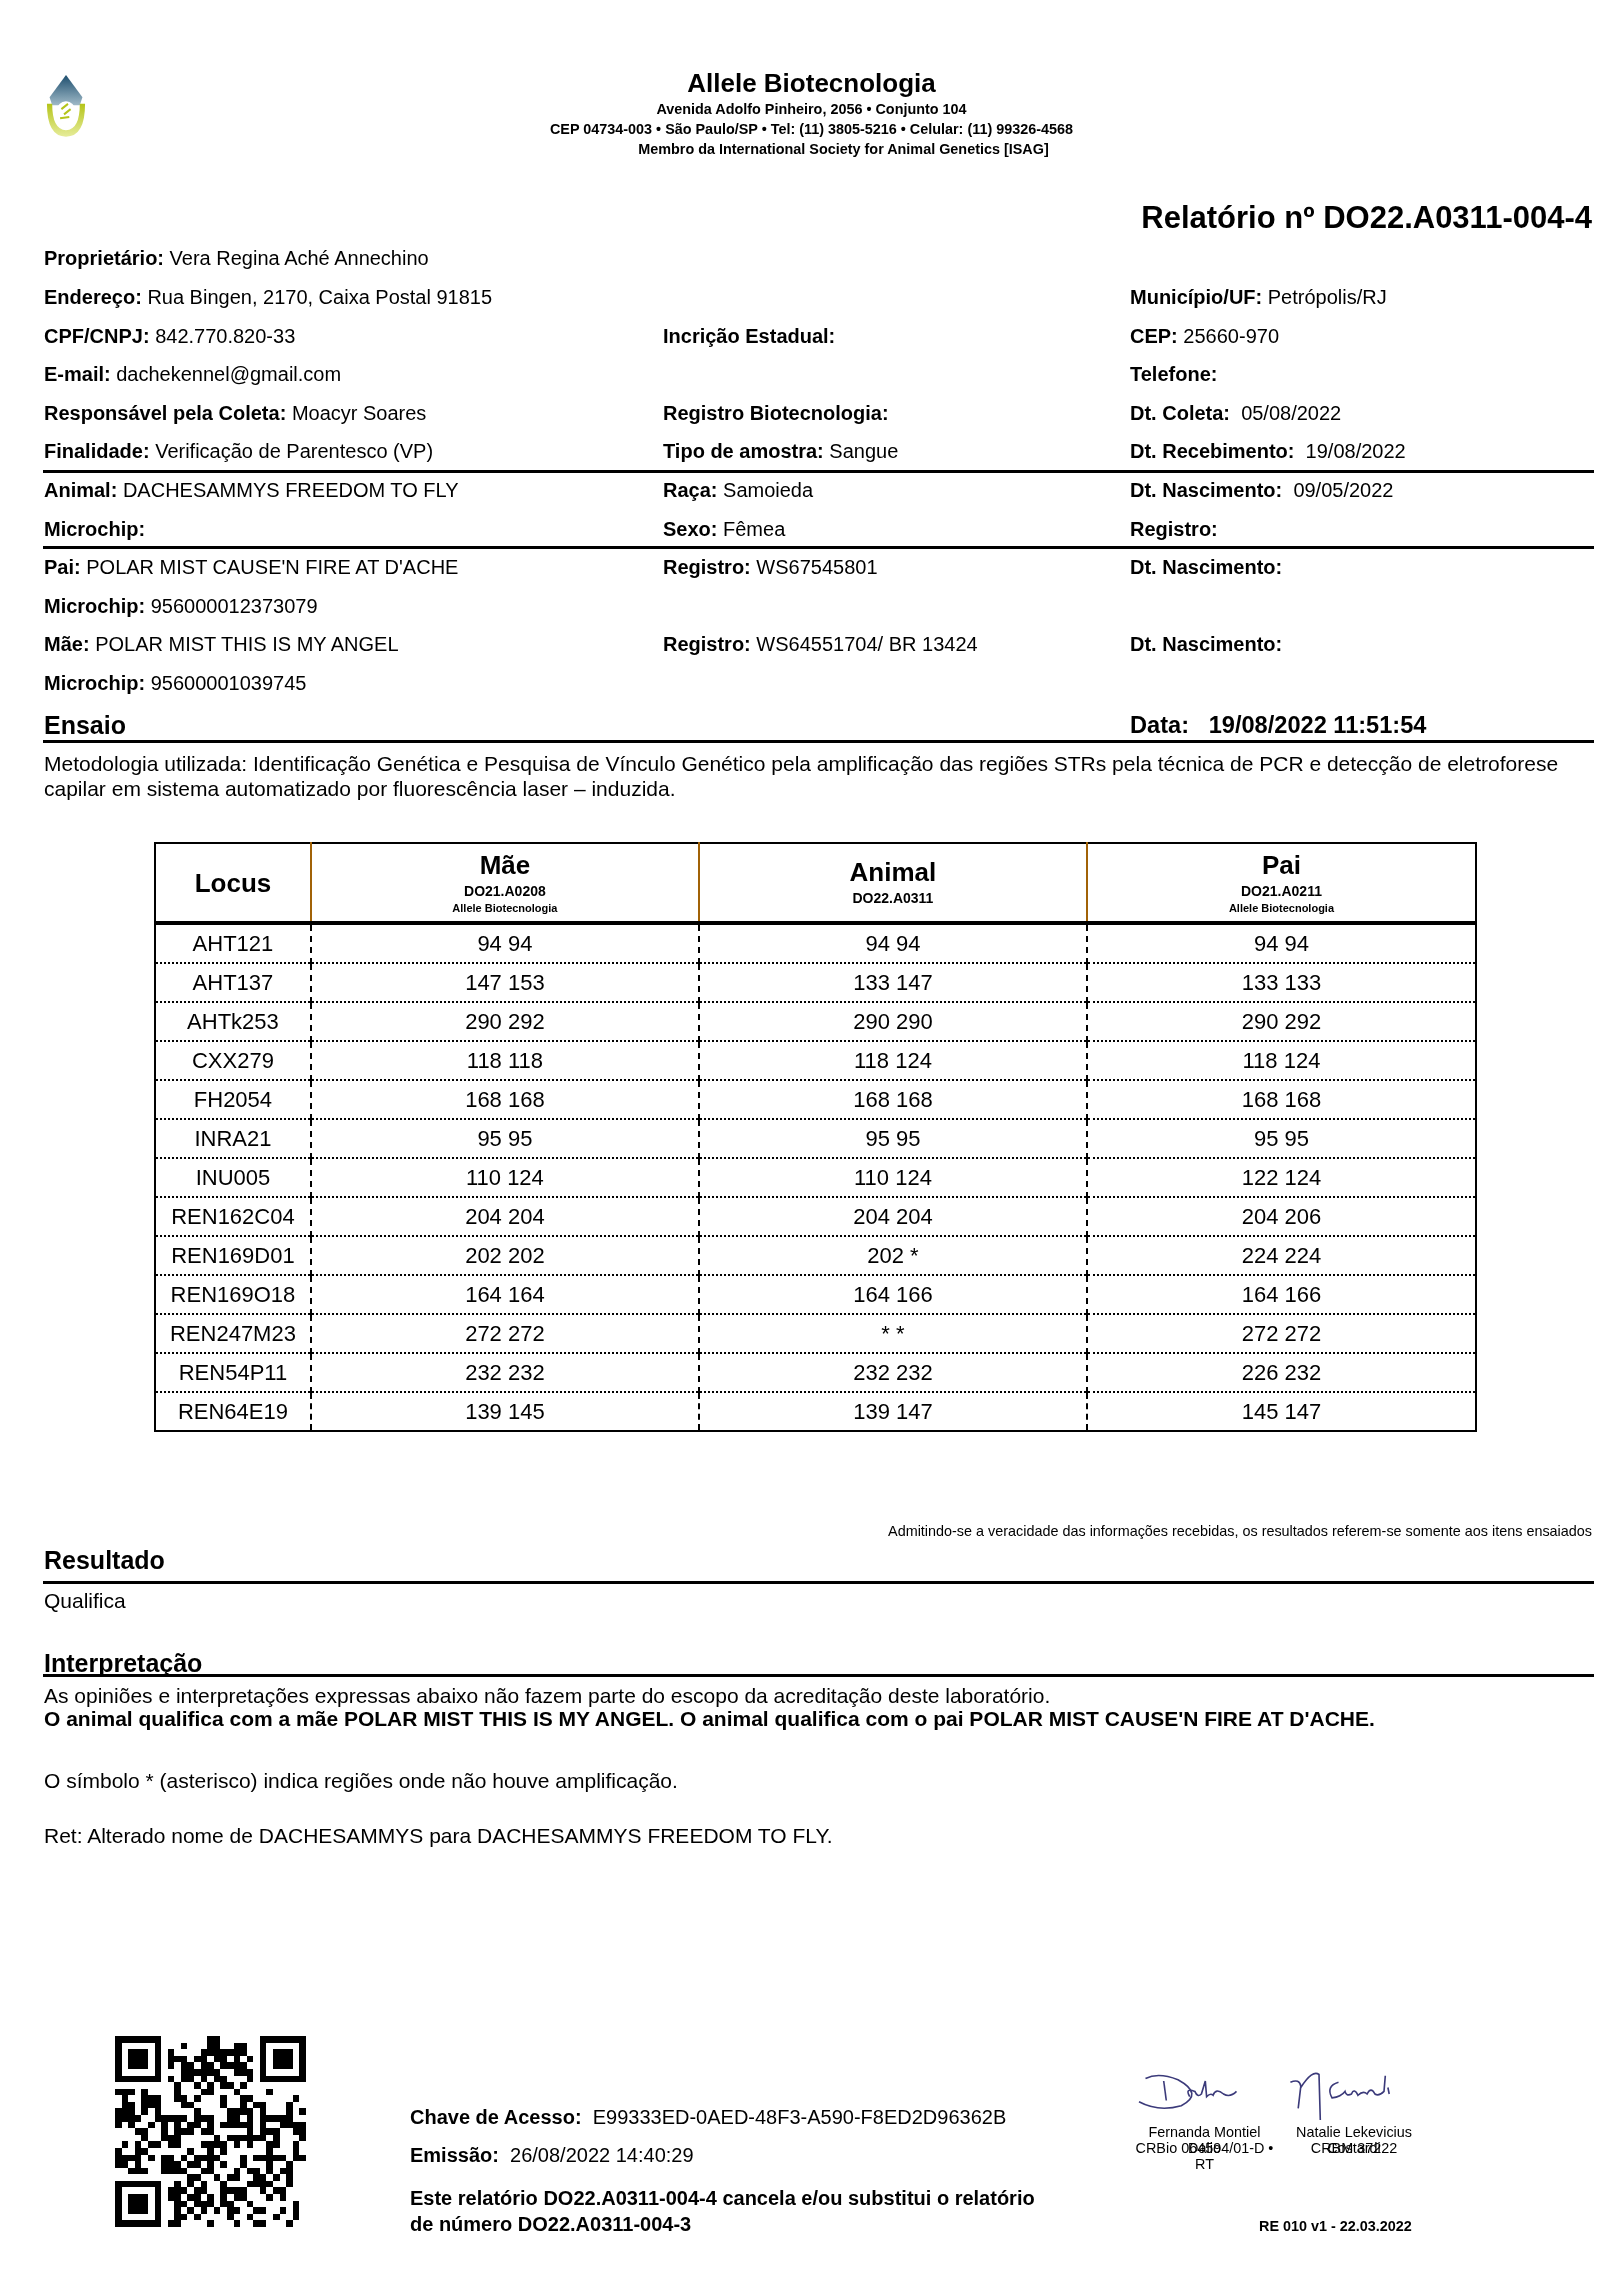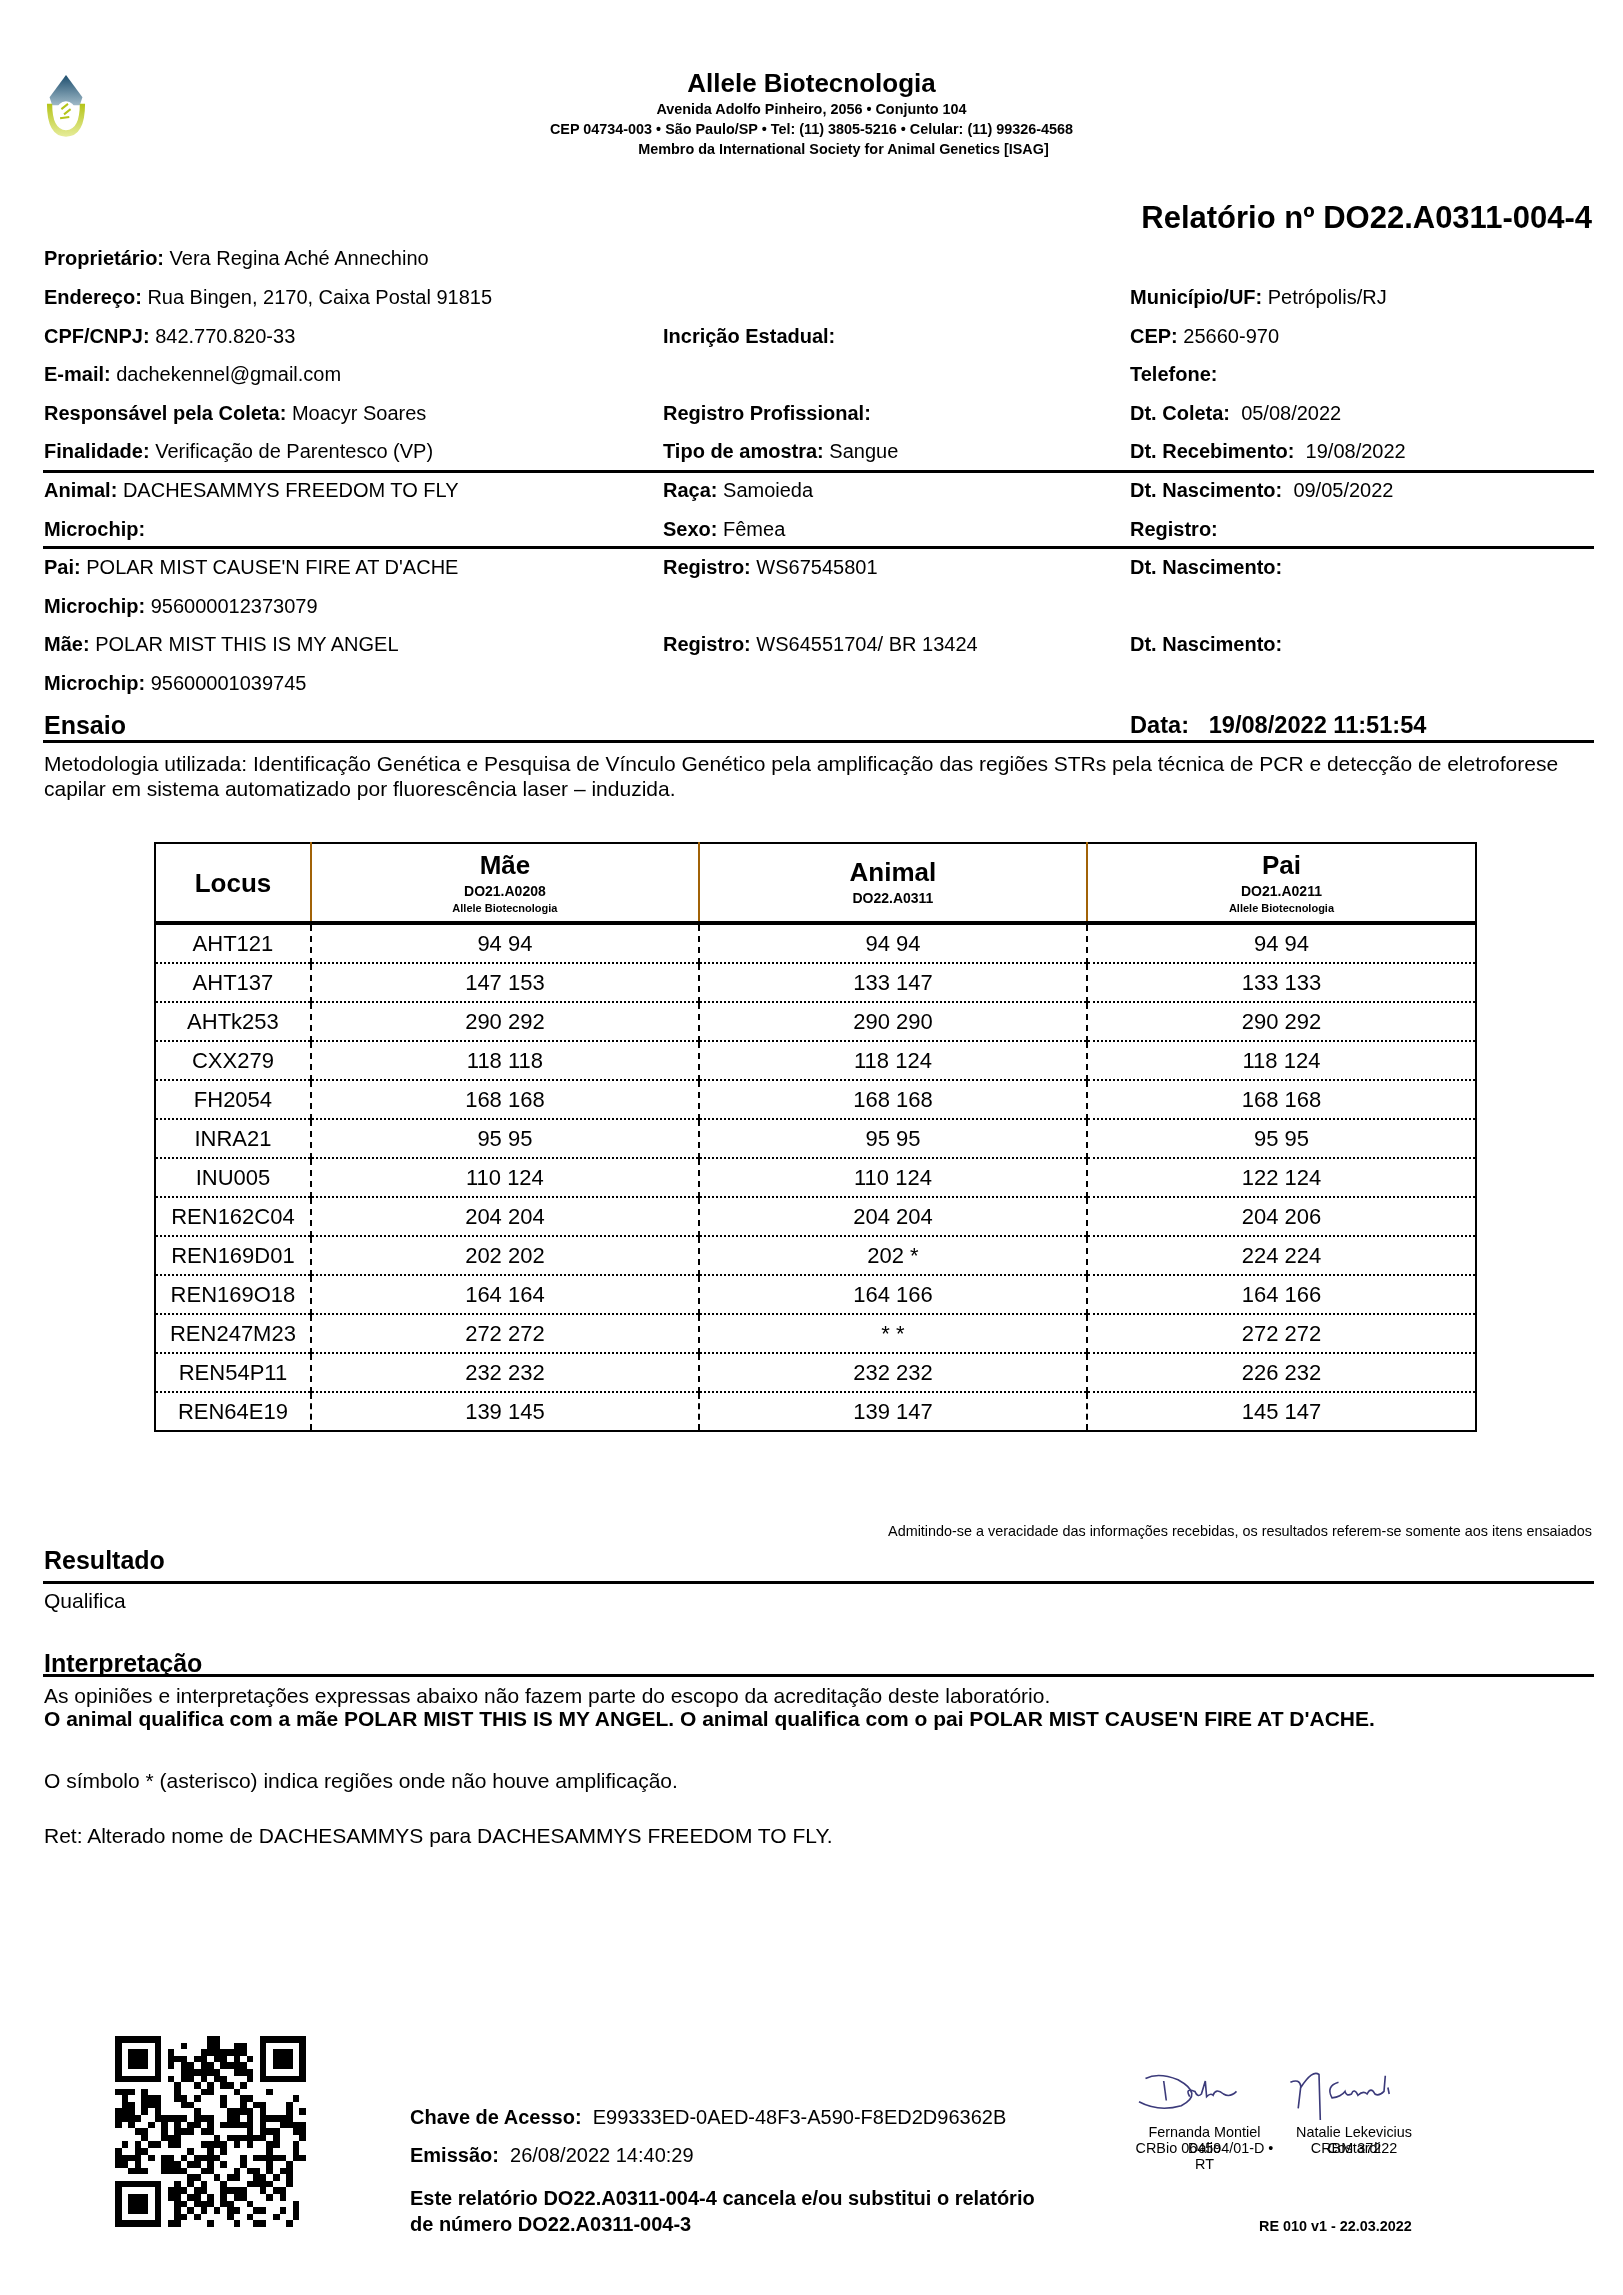--- a/index.html
+++ b/index.html
@@ -78,21 +78,21 @@
   <span class="cell c1"><span class="lbl">CPF/CNPJ:</span> <span>842.770.820-33</span></span>
   <span class="cell c2"><span class="lbl">Incrição Estadual:</span> <span></span></span>
   <span class="cell c3"><span class="lbl">CEP:</span> <span>25660-970</span></span>
 </div>
 <div class="row" style="top:363px;">
   <span class="cell c1"><span class="lbl">E-mail:</span> <span>dachekennel@gmail.com</span></span>
   <span class="cell c3"><span class="lbl">Telefone:</span> <span></span></span>
 </div>
 <div class="row" style="top:402px;">
   <span class="cell c1"><span class="lbl">Responsável pela Coleta:</span> <span>Moacyr Soares</span></span>
-  <span class="cell c2"><span class="lbl">Registro Profissional:</span> <span></span></span>
+  <span class="cell c2"><span class="lbl">Registro Biotecnologia:</span> <span></span></span>
   <span class="cell c3"><span class="lbl">Dt. Coleta:</span>&nbsp; <span>05/08/2022</span></span>
 </div>
 <div class="row" style="top:440px;">
   <span class="cell c1"><span class="lbl">Finalidade:</span> <span>Verificação de Parentesco (VP)</span></span>
   <span class="cell c2"><span class="lbl">Tipo de amostra:</span> <span>Sangue</span></span>
   <span class="cell c3"><span class="lbl">Dt. Recebimento:</span>&nbsp; <span>19/08/2022</span></span>
 </div>
 
 <div class="hr" style="top:470px;"></div>
 

